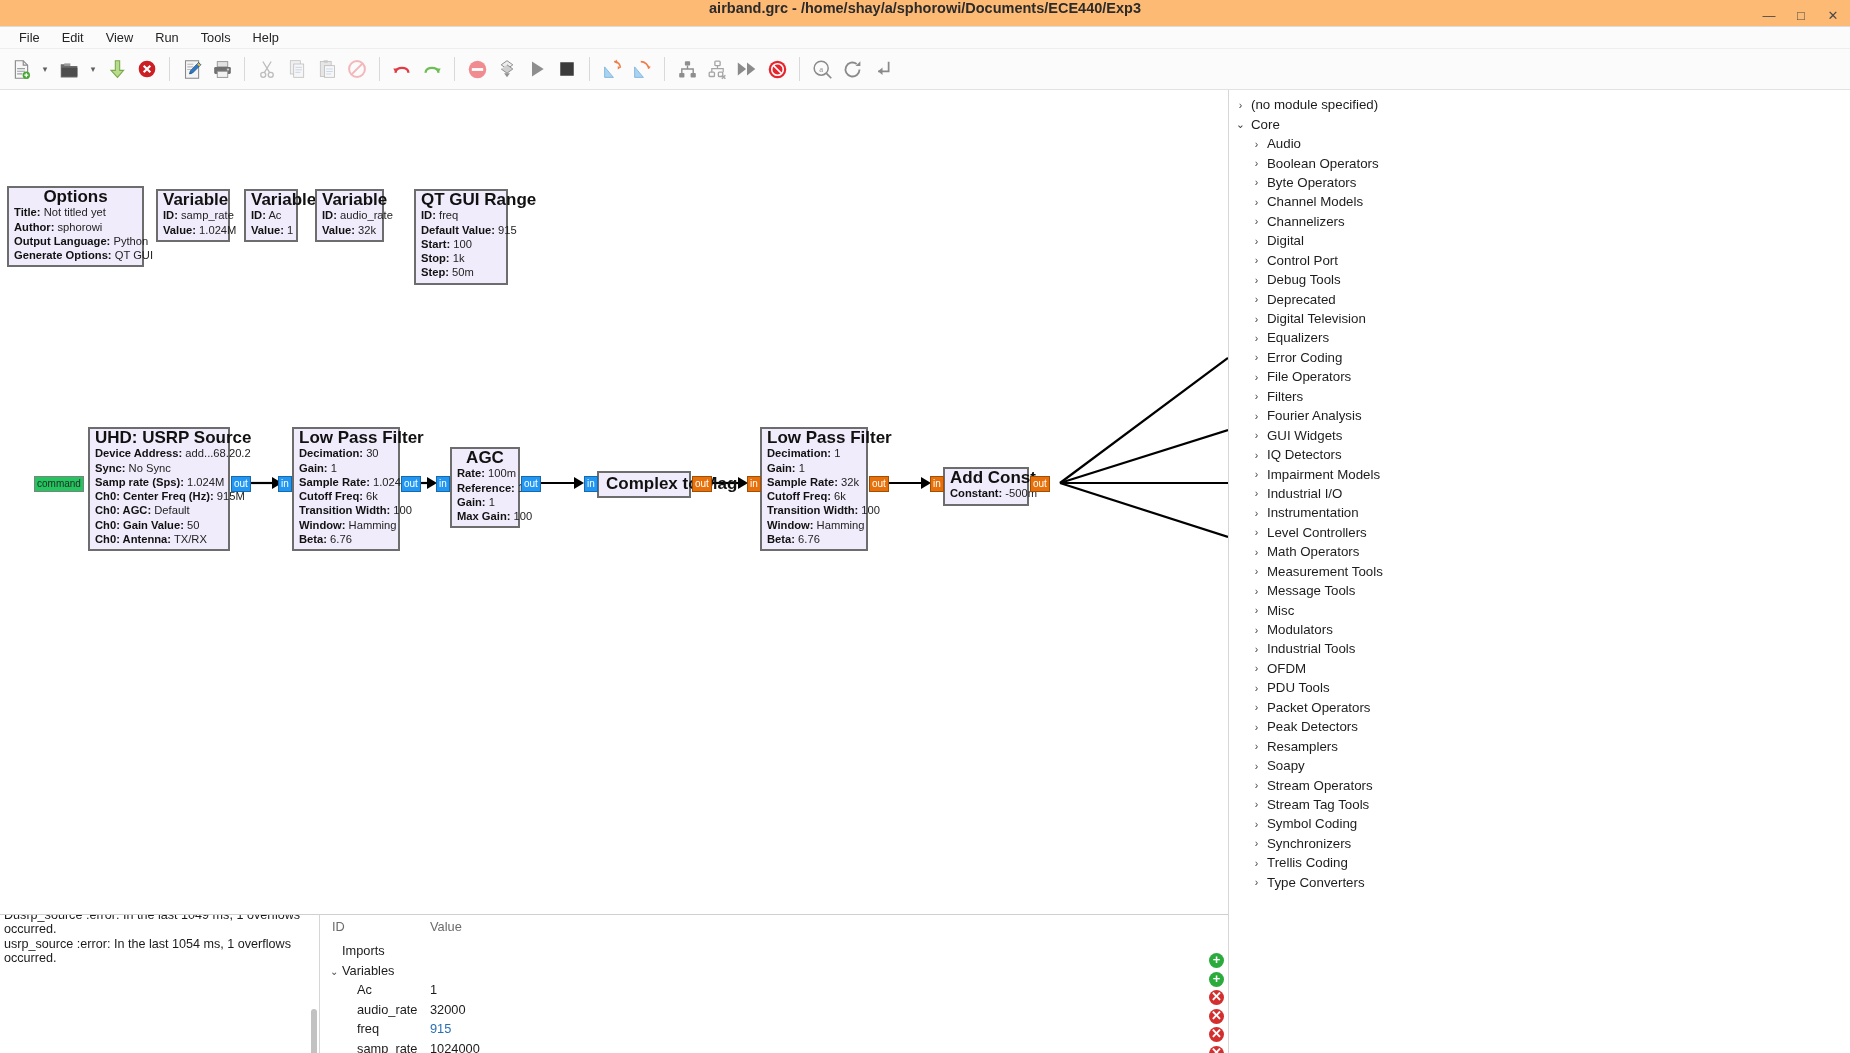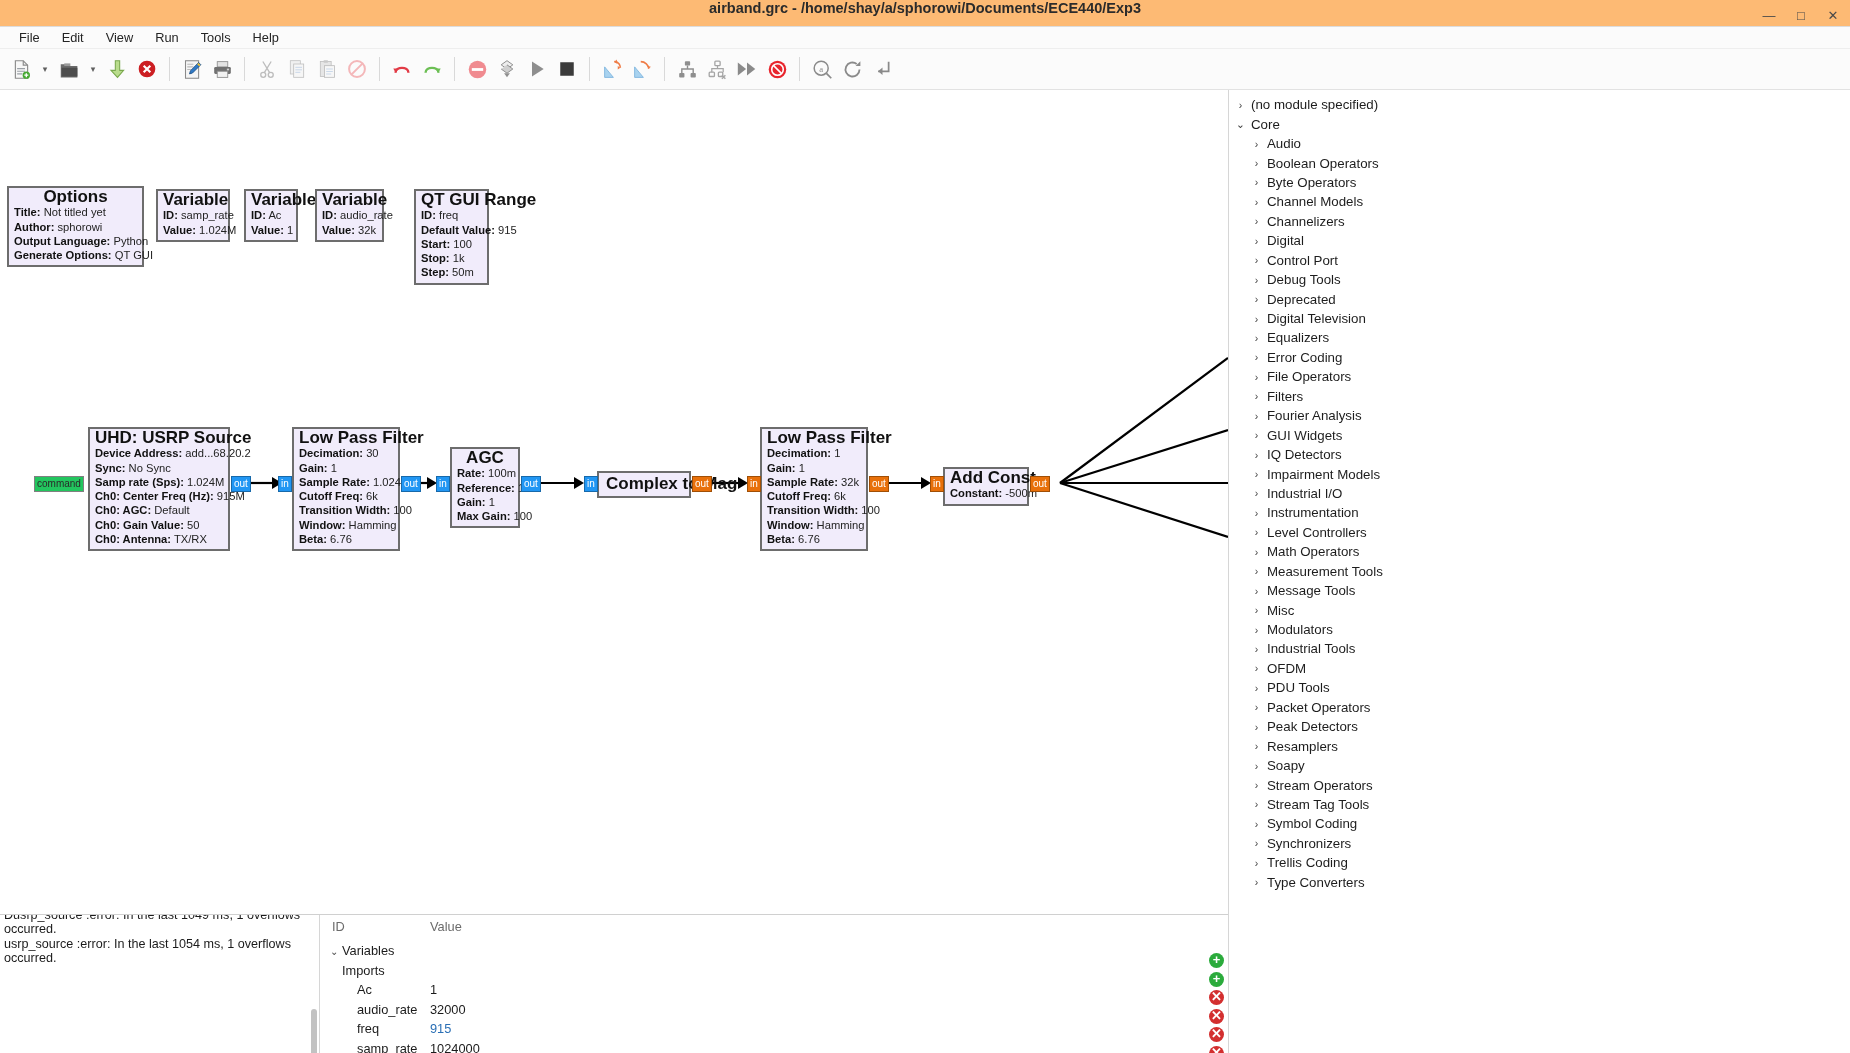--- a/index.html
+++ b/index.html
@@ -388,21 +388,21 @@
           <div class="blk" style="left: 244px; top: 99px; width: 54px;">
             <span class="btitle">Variable</span>
             <span class="row"><span class="k">ID:</span><span class="v"> Ac</span></span>
             <span class="row"><span class="k">Value:</span><span class="v"> 1</span></span>
           </div>
           <div class="blk" style="left: 315px; top: 99px; width: 69px;">
             <span class="btitle">Variable</span>
             <span class="row"><span class="k">ID:</span><span class="v"> audio_rate</span></span>
             <span class="row"><span class="k">Value:</span><span class="v"> 32k</span></span>
           </div>
-          <div class="blk" style="left: 414px; top: 99px; width: 75px;">
+          <div class="blk" style="left: 414px; top: 99px; width: 94px;">
             <span class="btitle">QT GUI Range</span>
             <span class="row"><span class="k">ID:</span><span class="v"> freq</span></span>
             <span class="row"><span class="k">Default Value:</span><span class="v"> 915</span></span>
             <span class="row"><span class="k">Start:</span><span class="v"> 100</span></span>
             <span class="row"><span class="k">Stop:</span><span class="v"> 1k</span></span>
             <span class="row"><span class="k">Step:</span><span class="v"> 50m</span></span>
           </div>
           <div class="blk" style="left: 88px; top: 337px; width: 142px;">
             <span class="btitle">UHD: USRP Source</span>
             <span class="row"><span class="k">Device Address:</span><span class="v"> add...68.20.2</span></span>
@@ -473,25 +473,25 @@
         <div id="console-thumb"></div>
       </div>
 
       <div id="vartable">
         <div id="vt-head">
           <div class="c1">ID</div>
           <div class="c2">Value</div>
         </div>
         <div id="vt-rows">
             <div class="vt-row group">
+              <div class="c1"><span class="tw"></span><span>Imports</span></div>
+              <div class="c2"></div>
+            </div>
+            <div class="vt-row group">
               <div class="c1"><span class="tw">⌄</span><span>Variables</span></div>
-              <div class="c2"></div>
-            </div>
-            <div class="vt-row group">
-              <div class="c1"><span class="tw"></span><span>Imports</span></div>
               <div class="c2"></div>
             </div>
             <div class="vt-row child">
               <div class="c1"><span>Ac</span></div>
               <div class="c2">1</div>
             </div>
             <div class="vt-row child">
               <div class="c1"><span>audio_rate</span></div>
               <div class="c2">32000</div>
             </div>

